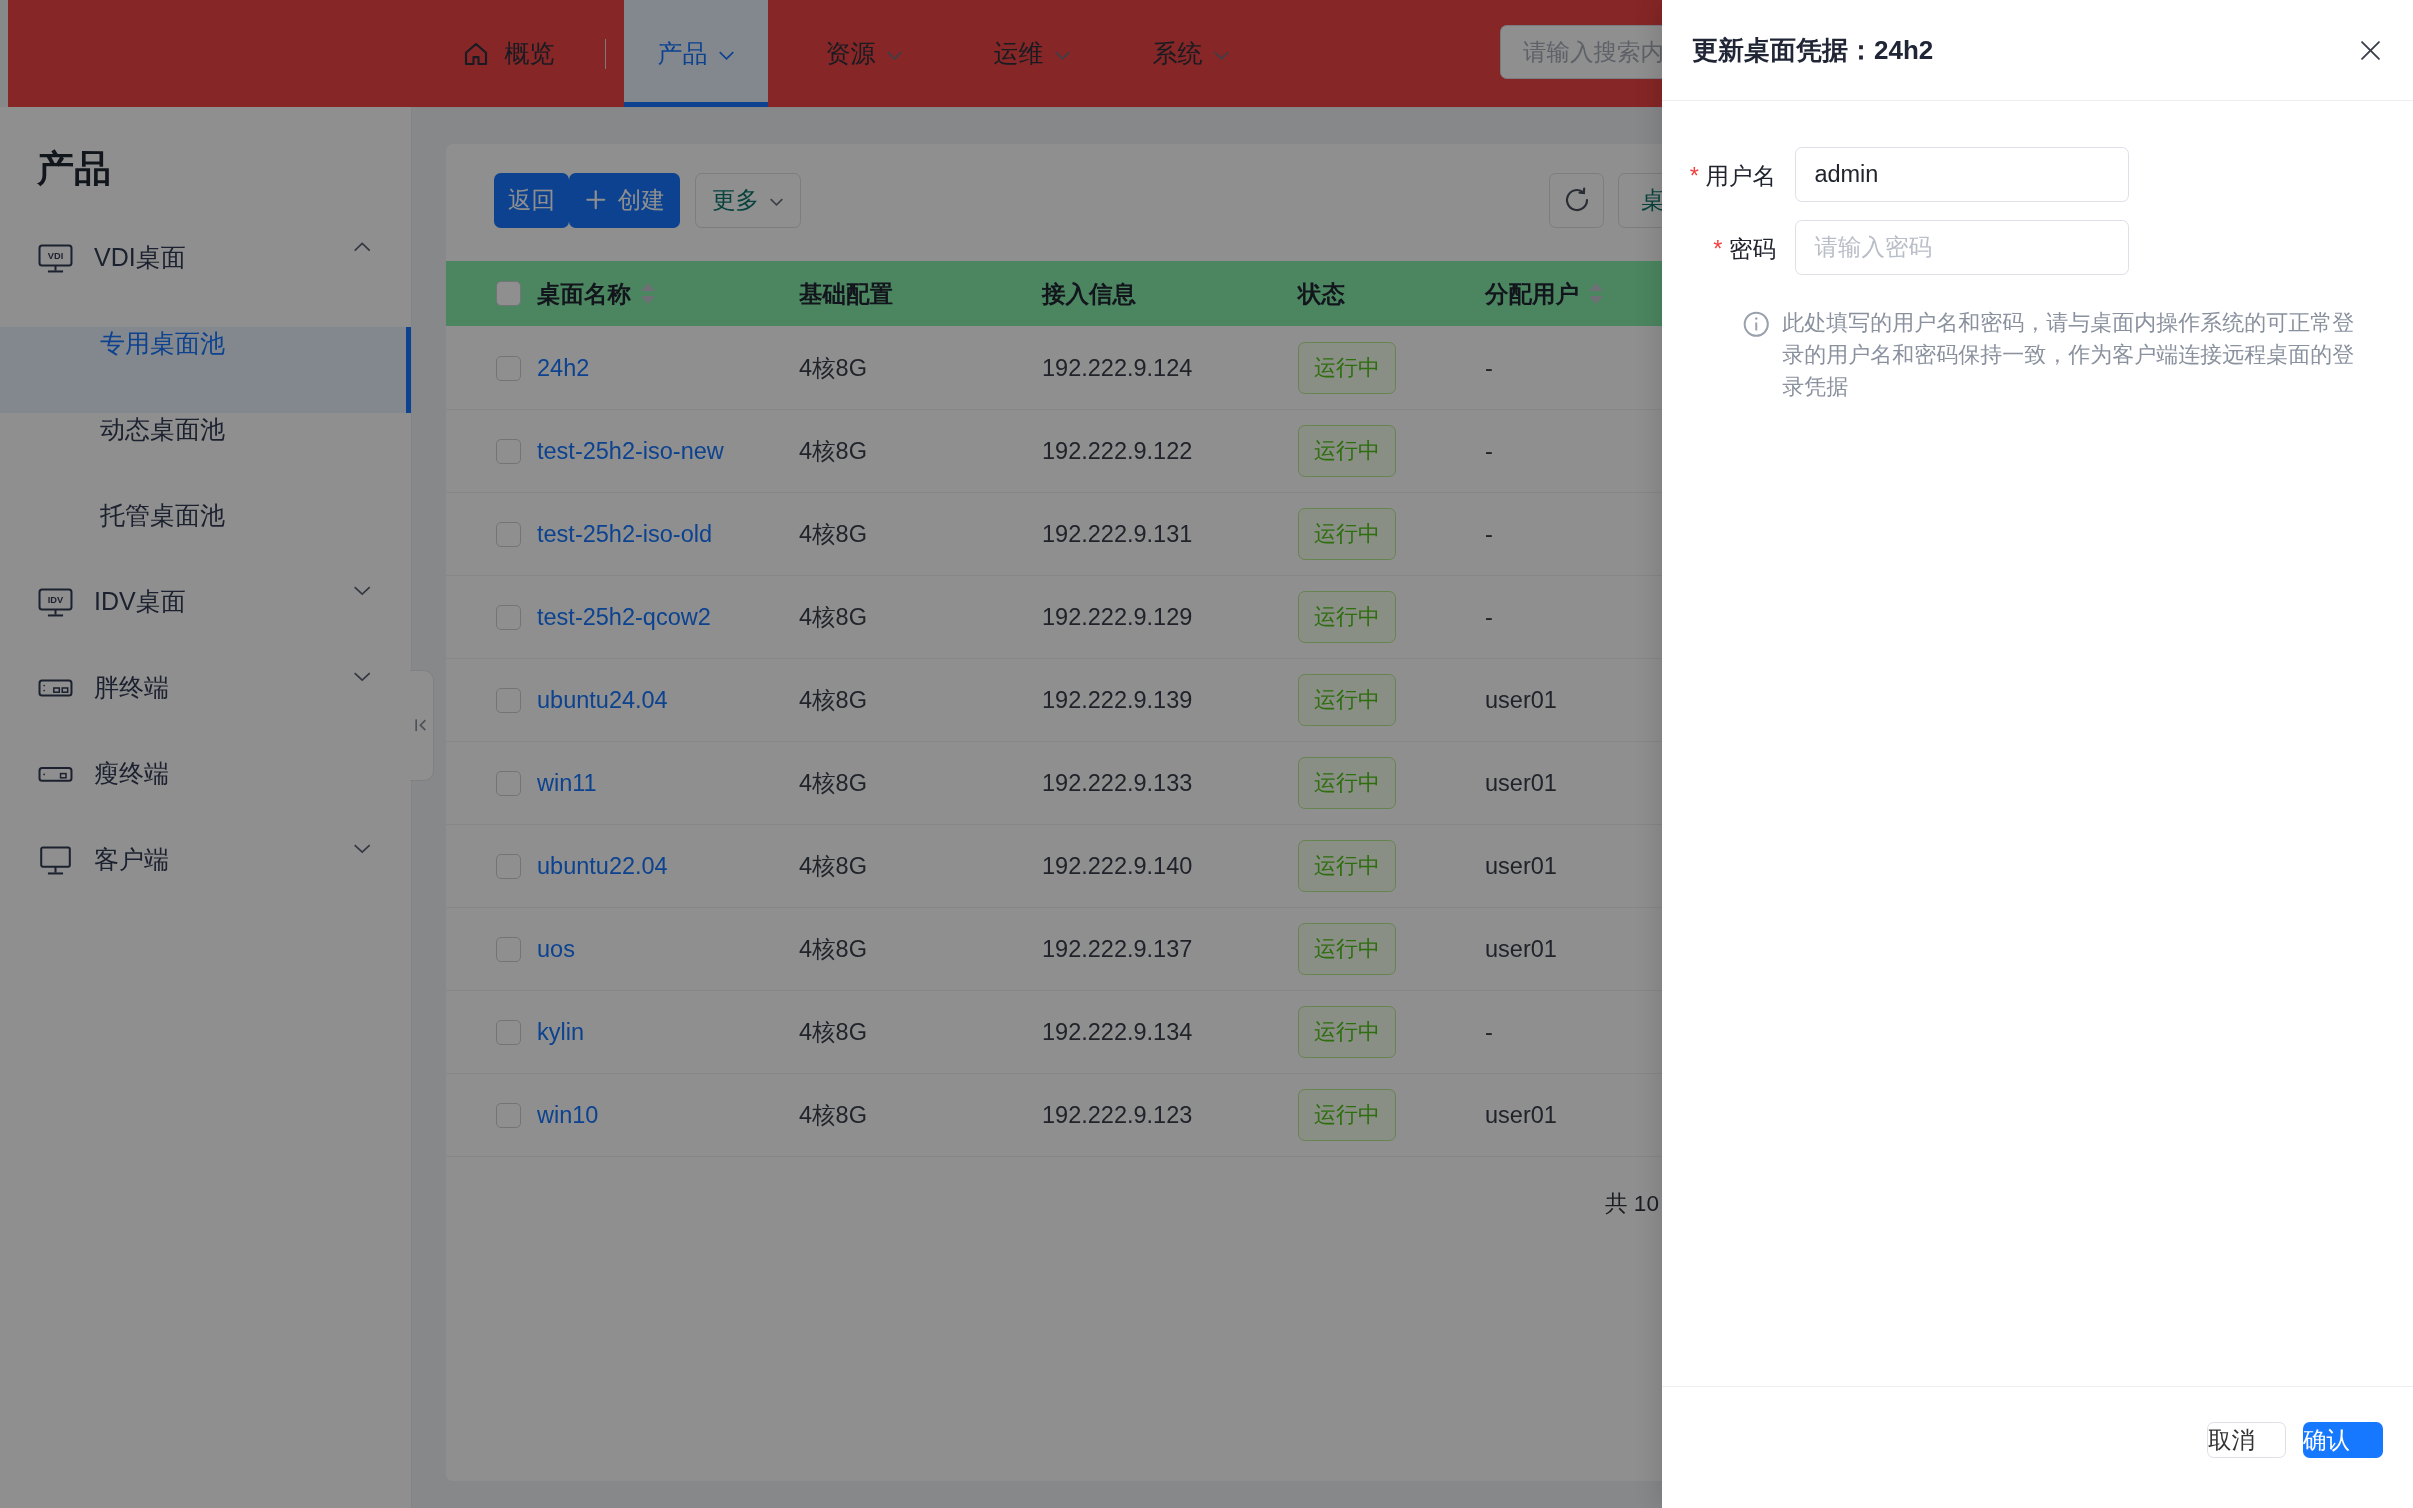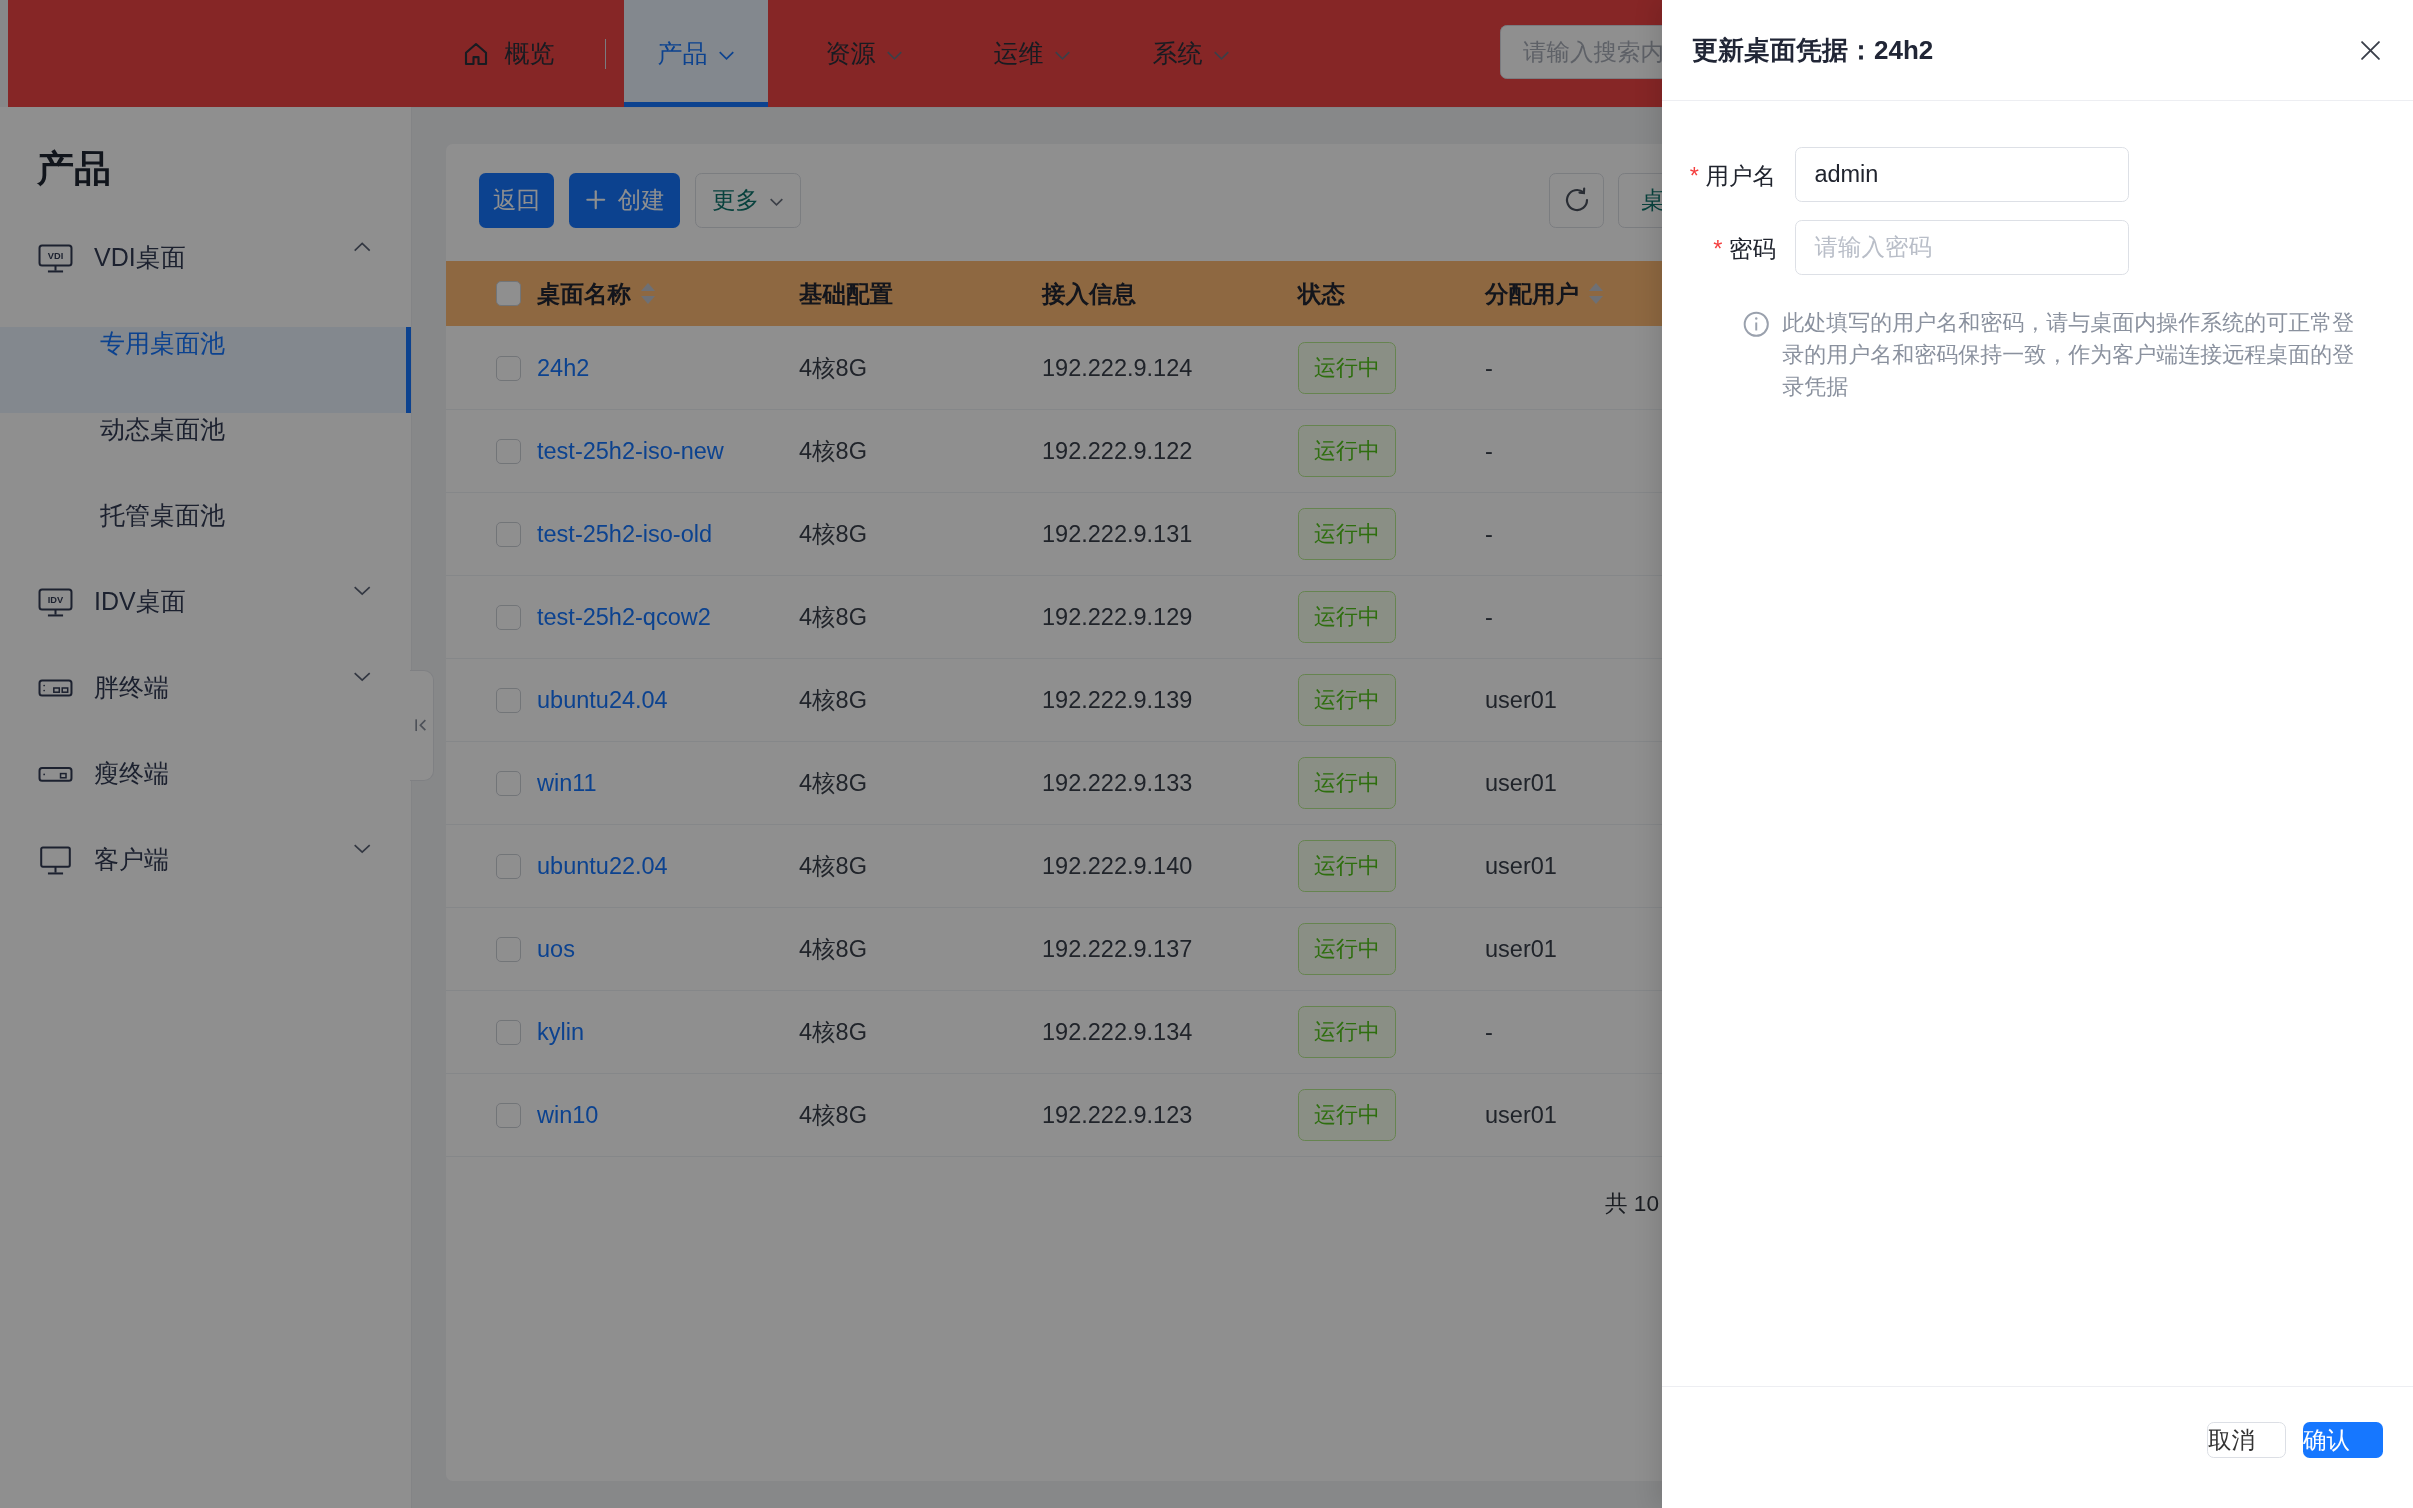--- a/index.html
+++ b/index.html
@@ -33,29 +33,29 @@
   .menu-item.sub { padding-left:100px; }
   .menu-item.sub.selected { background:#e9f3fe; color:#1677ff; }
   .menu-item.sub.selected::after { content:""; position:absolute; right:0; top:0; width:5px; height:100%; background:#1677ff; }
   .collapse-handle { position:absolute; left:410px; top:670px; width:22.6px; height:109px; background:#fff; border:0.8px solid #e3e5ea; border-left:none; border-radius:0 10px 10px 0; display:flex; align-items:center; justify-content:center; z-index:3; cursor:pointer; }
 
   
   .card { position:absolute; left:446px; top:144px; width:1968px; height:1337px; background:#fff; border-radius:6.7px; z-index:2; }
   .btn { position:absolute; top:28.5px; height:55px; border-radius:6.7px; font-size:23.5px; display:flex; align-items:center; justify-content:center; box-sizing:border-box; cursor:pointer; }
   .btn.primary { background:#1677ff; color:#fff; border:none; }
   .btn.plain { background:#fff; border:1.7px solid #dcdfe5; color:#0f766e; }
-  .btn-back { left:33px; width:75px;justify-content:center; }
+  .btn-back { left:48px; width:75px;justify-content:center; }
   .btn-create { left:123px; width:111px; gap:10px; }
   .btn-more { left:249px; width:106px; gap:10px; }
   .btn-more .chev { color:#6b7280; margin-top:3.4px; }
   .btn-refresh { left:1103px; width:55px; }
   .btn-desktop { left:1172px; width:104px; justify-content:flex-start; padding-left:22px; }
 
   .tgrid { display:grid; grid-template-columns:91px 262px 243px 256px 187px 1fr; align-items:center; }
-  .thead { position:absolute; left:0; top:117px; width:100%; height:65px; background:#fdba74; font-size:23.5px; font-weight:700; color:#222733; }
+  .thead { position:absolute; left:0; top:117px; width:100%; height:65px; background:#86efac; font-size:23.5px; font-weight:700; color:#222733; }
   .th { display:flex; align-items:center; }
   .sorts { display:inline-flex; flex-direction:column; margin-left:10px; gap:4.2px; }
   .caret-up { width:0; height:0; border-left:7.5px solid transparent; border-right:7.5px solid transparent; border-bottom:8.4px solid #c4c8d0; }
   .caret-down { width:0; height:0; border-left:7.5px solid transparent; border-right:7.5px solid transparent; border-top:8.4px solid #c4c8d0; }
   .tbody { position:absolute; left:0; top:183px; width:100%; }
   .trow { height:82px; border-bottom:0.8px solid #eef0f4; font-size:23.5px; color:#3a404c; }
   .checkbox { width:25px; height:25px; border:1.7px solid #ccd0d7; border-radius:5px; background:#fff; margin-left:50px; display:block; cursor:pointer; box-sizing:border-box; }
   .link { color:#1677ff; text-decoration:none; cursor:pointer; }
   .badge { display:inline-block; padding:12px 15px; border:1.7px solid #b7eb8f; background:#f6ffed; color:#52c41a; font-size:22px; border-radius:6.7px; line-height:1.2; }
   .total { position:absolute; left:1605px; top:1188px; font-size:22.6px; color:#2f343d; z-index:2; }

